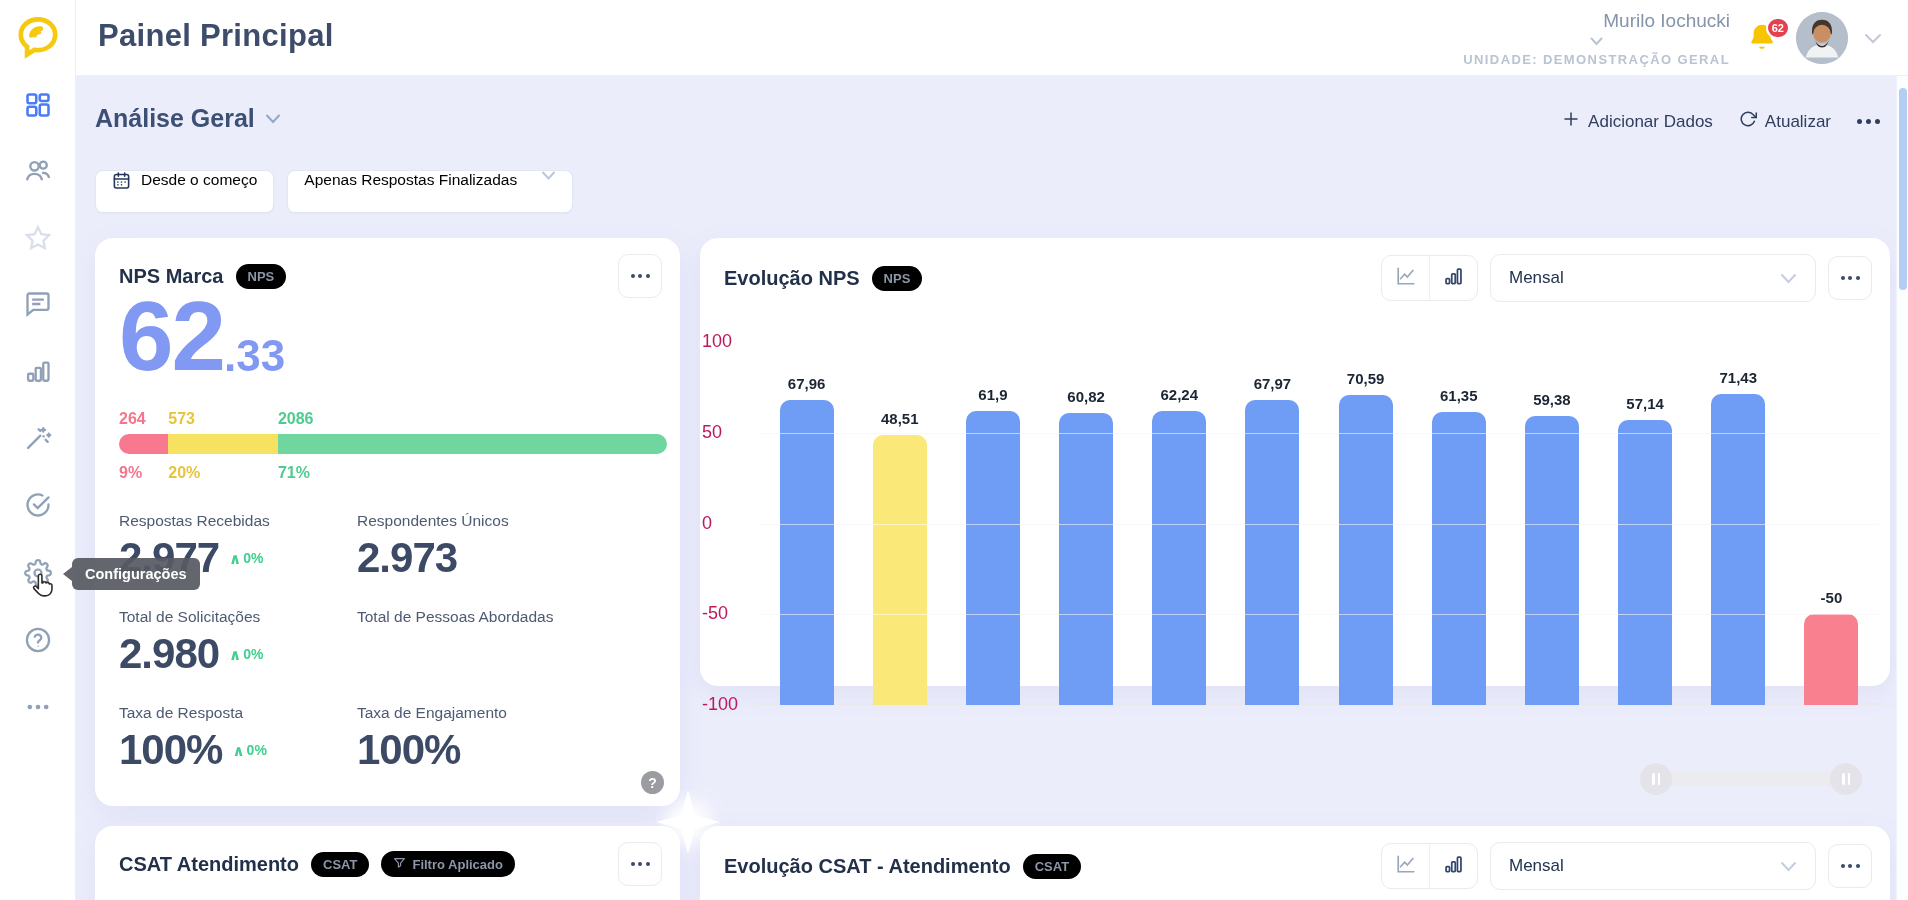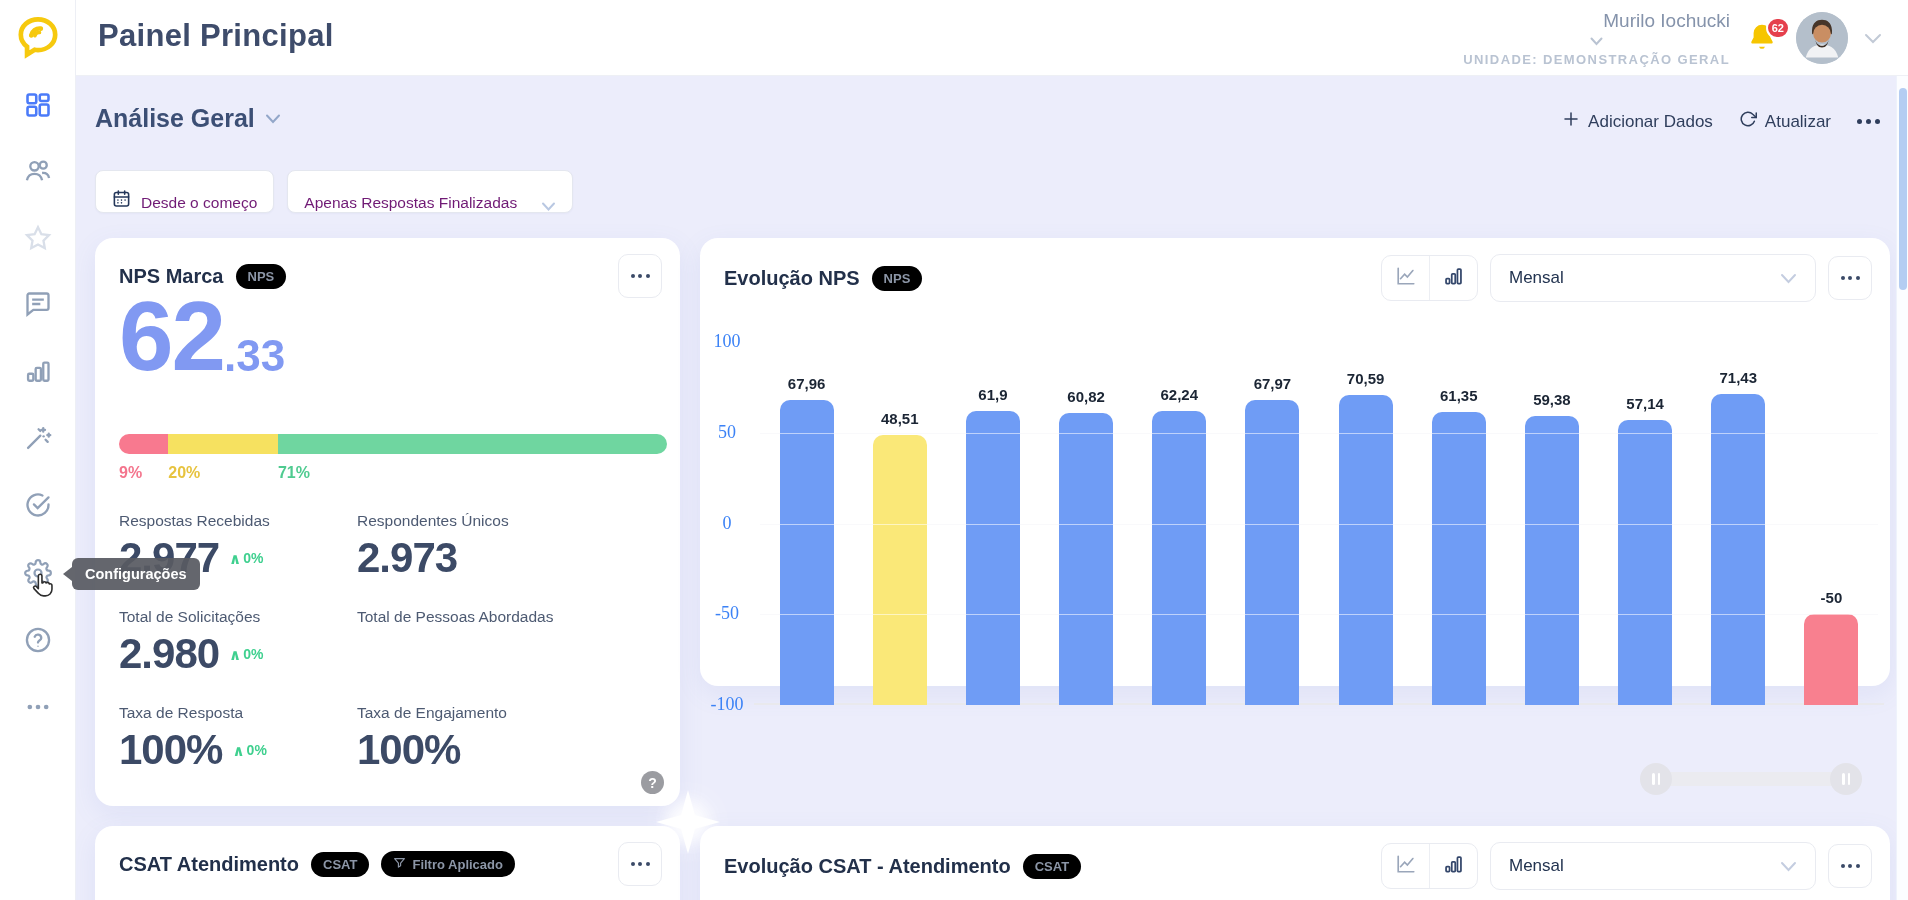--- a/index.html
+++ b/index.html
@@ -35,21 +35,21 @@
 
   
   .view-title-row { position:absolute; left:95px; top:104px; display:flex; align-items:center; gap:10px; z-index:2; }
   .view-title { font-size:25px; font-weight:700; color:#3c4f75; }
   .actions-row { position:absolute; right:28px; top:110px; display:flex; align-items:center; gap:26px; z-index:2; color:#2f3e5c; }
   .action-btn { display:flex; align-items:center; gap:8px; font-size:17px; color:#2f3e5c; cursor:pointer; }
   .dots-inline { display:flex; gap:4px; }
   .dots-inline i { width:5px; height:5px; border-radius:50%; background:#2f3e5c; }
 
   .filters-row { position:absolute; left:95px; top:170px; display:flex; gap:13px; z-index:2; }
-  .filter-btn { height:43px; background:#fff; border:1px solid #e4e7ef; border-radius:8px; display:flex; align-items:flex-end; gap:10px; padding:0 16px; font-size:15.5px; color:#701a75; box-shadow:0 1px 2px rgba(40,60,120,.04); }
+  .filter-btn { height:43px; background:#fff; border:1px solid #e4e7ef; border-radius:8px; display:flex; align-items:flex-start; gap:10px; padding:0 16px; font-size:15.5px; color:#000000; box-shadow:0 1px 2px rgba(40,60,120,.04); }
   .filter-btn strong { font-weight:700; }
   .filter-btn .chev { margin-left:14px; }
 
   
   .card { position:absolute; background:#fff; border-radius:18px; box-shadow:0 8px 26px rgba(108,125,205,.10); }
   .card-head { position:absolute; left:24px; right:18px; top:16px; display:flex; align-items:center; gap:12px; }
   .card-title { font-size:20px; font-weight:700; color:#22304a; white-space:nowrap; }
   .pill { display:inline-flex; align-items:center; gap:6px; padding:5px 12px; background:#000000; border-radius:14px; font-size:13px; font-weight:700; color:#8c96a7; white-space:nowrap; }
   .spacer { flex:1; }
   .dots-btn { width:44px; height:44px; background:#fff; border:1px solid #e9ebf1; border-radius:10px; display:flex; align-items:center; justify-content:center; gap:3.5px; flex:none; }
@@ -77,21 +77,21 @@
   
   #evo-card { left:700px; top:238px; width:1190px; height:448px; }
   .head-controls { display:flex; align-items:center; gap:12px; }
   .toggle-group { width:97px; height:46px; background:#fff; border:1px solid #e9ebf1; border-radius:10px; display:flex; }
   .toggle-half { flex:1; display:flex; align-items:center; justify-content:center; }
   .toggle-half + .toggle-half { border-left:1px solid #eceef3; }
   .select-box { width:326px; height:48px; background:#fff; border:1px solid #e9ebf1; border-radius:10px; display:flex; align-items:center; padding:0 18px; font-size:17px; color:#223350; }
   .select-box .chev { margin-left:auto; }
 
   .plot-area { position:absolute; left:60px; top:104px; width:1118px; height:363px; }
-  .tick-label { position:absolute; left:-58px; width:50px; text-align:center; font-size:18px; color:#3b82f6;font-family:Liberation Serif, serif; }
+  .tick-label { position:absolute; left:-58px; width:50px; text-align:left; font-size:18px; color:#be185d; }
   .gridline-bg { position:absolute; left:0; right:0; height:1px; background:#f2f2f5; z-index:0; }
   .gridline-fg { position:absolute; left:0; right:0; height:1px; background:rgba(255,255,255,.55); z-index:3; }
   .baseline { position:absolute; left:-6px; right:-6px; bottom:0; height:2px; background:#e9e9ed; z-index:0; }
   .chart-bar { position:absolute; bottom:0; width:54px; border-radius:10px 10px 0 0; z-index:1; }
   .bar-label { position:absolute; font-size:15px; font-weight:700; color:#1b2534; z-index:2; transform:translateX(-50%); white-space:nowrap; }
   .months-row { position:absolute; left:60px; top:480px; width:1118px; display:flex; }
   .month-label { flex:1; text-align:center; font-size:20px; color:#333e52; white-space:nowrap; }
 
   .range-slider { position:absolute; right:28px; top:525px; width:222px; height:32px; }
   .range-track { position:absolute; left:0; right:0; top:9px; height:14px; background:#ebebf0; border-radius:8px; }
@@ -300,20 +300,25 @@
       <div class="dots-btn">
           <i></i>
           <i></i>
           <i></i>
         </div>
     </div>
     <div class="score-row">
       <span class="score-int">62</span>
       <span class="score-dec">.33</span>
     </div>
+    <div class="seg-counts" id="seg-counts">
+        <span style="left: 0%; color: rgb(244, 117, 141);">264</span>
+        <span style="left: 9%; color: rgb(231, 195, 63);">573</span>
+        <span style="left: 29%; color: rgb(79, 203, 144);">2086</span>
+      </div>
     <div class="seg-bar" id="seg-bar">
         <i style="width: 9%; background: rgb(248, 121, 143);"></i>
         <i style="width: 20%; background: rgb(246, 225, 96);"></i>
         <i style="width: 71%; background: rgb(111, 214, 160);"></i>
       </div>
     <div class="seg-pcts" id="seg-pcts">
         <span style="left: 0%; color: rgb(244, 117, 141);">9%</span>
         <span style="left: 9%; color: rgb(231, 195, 63);">20%</span>
         <span style="left: 29%; color: rgb(79, 203, 144);">71%</span>
       </div>

